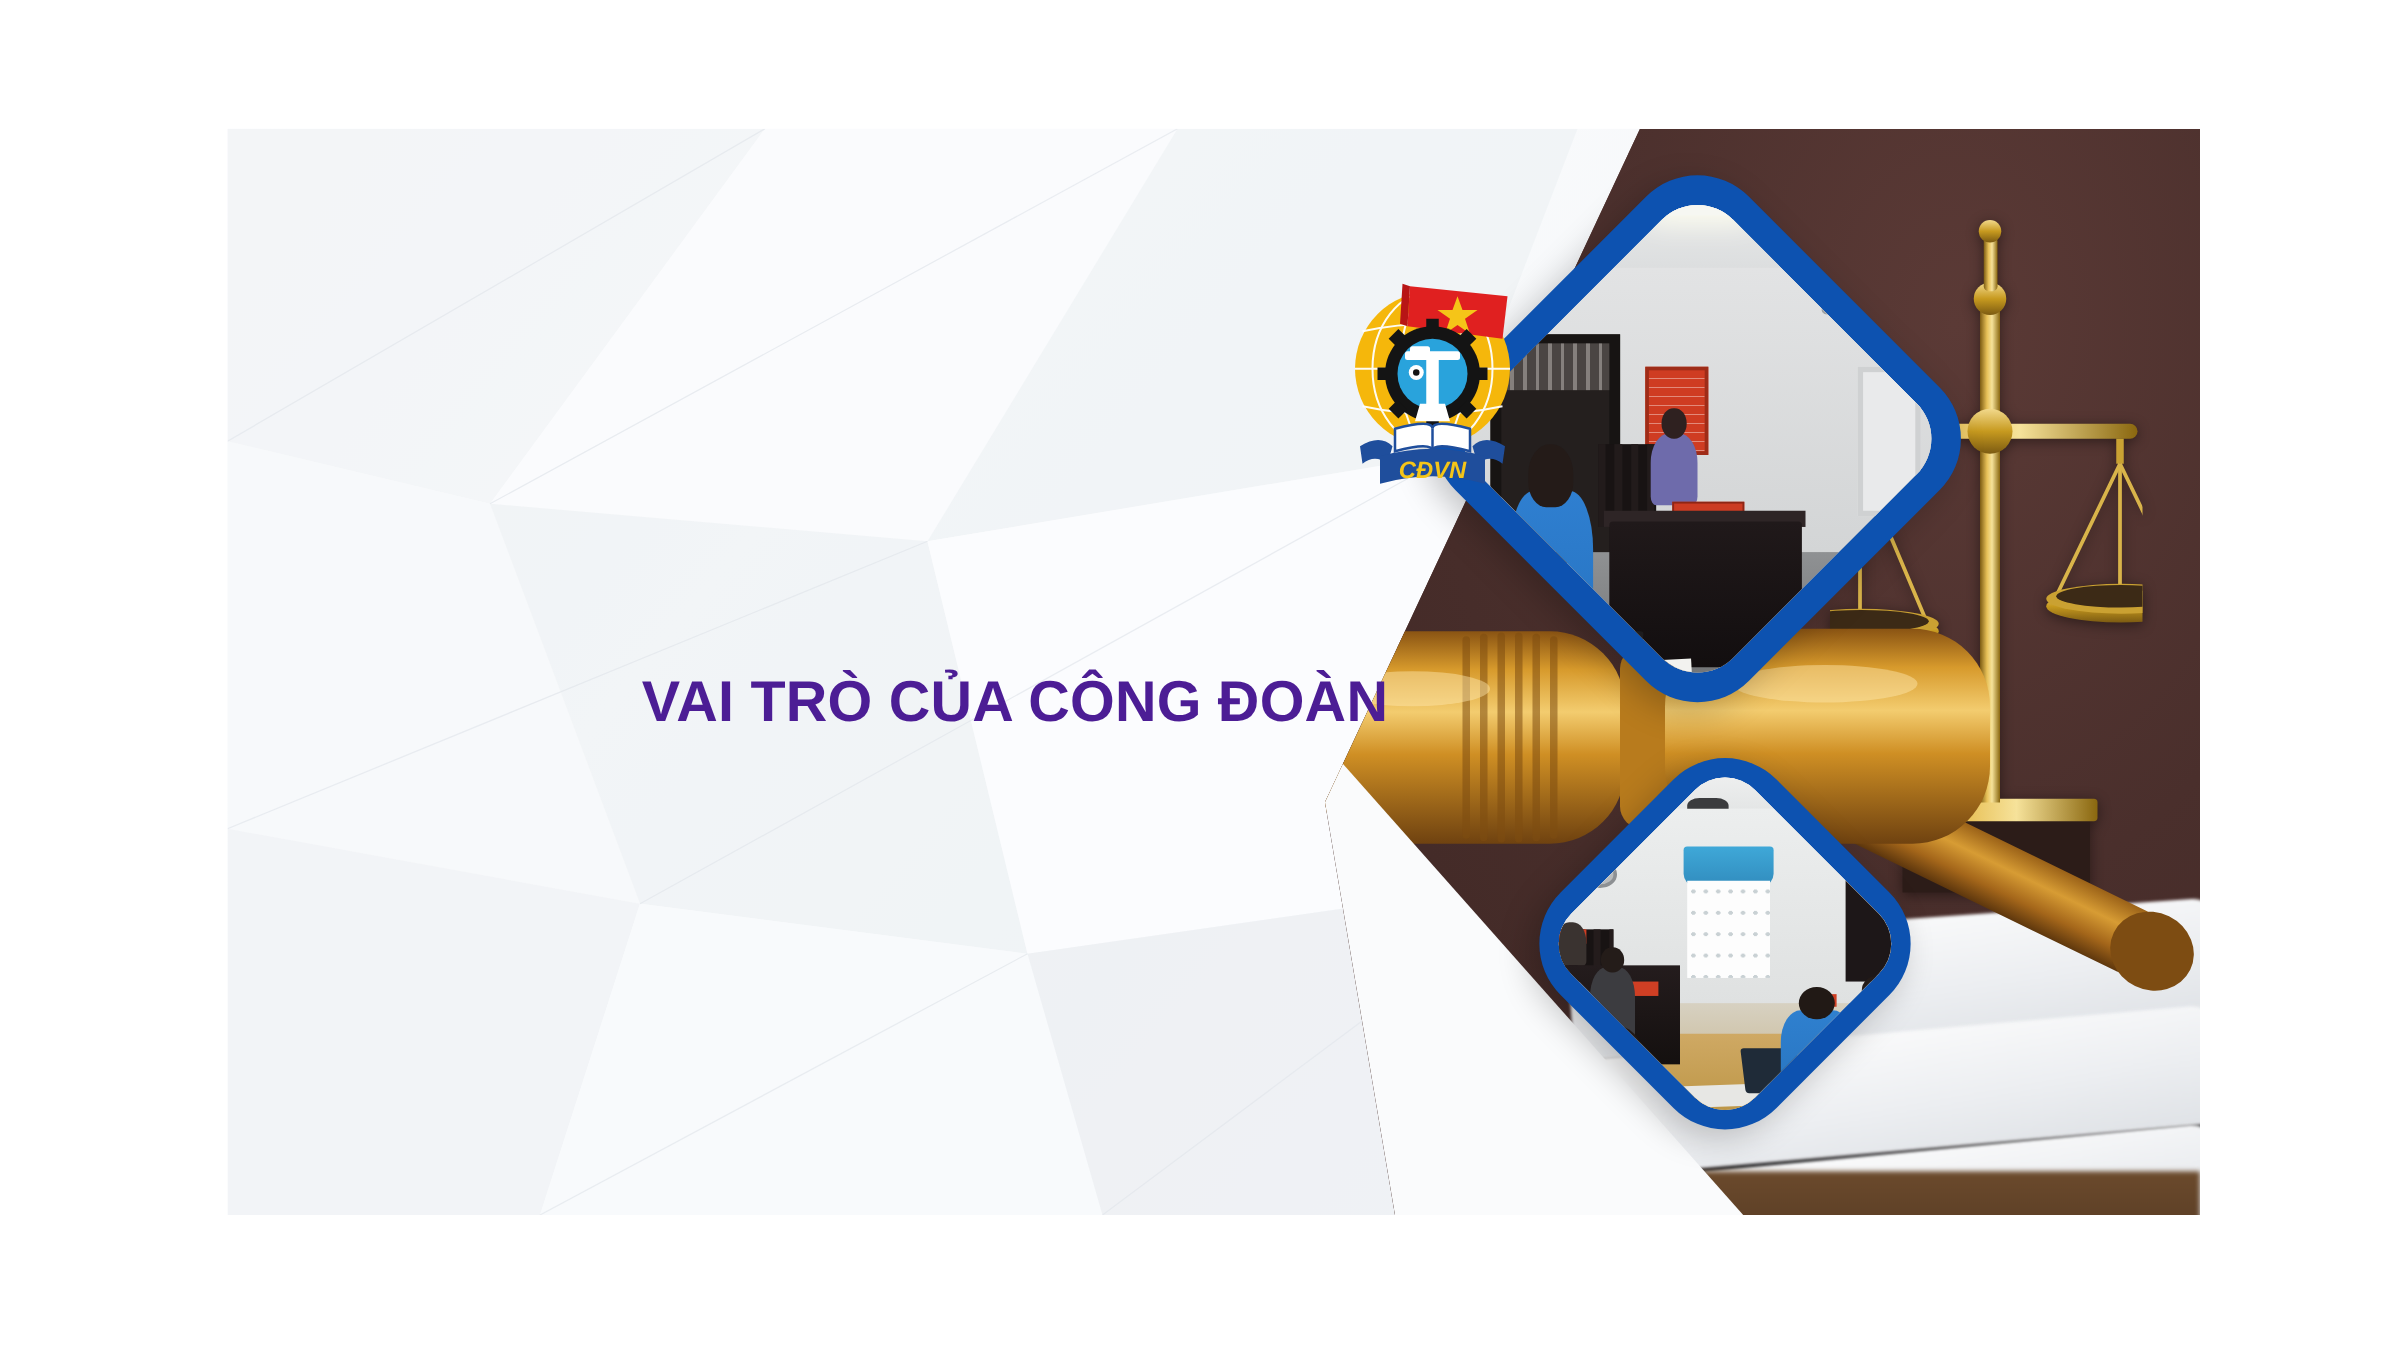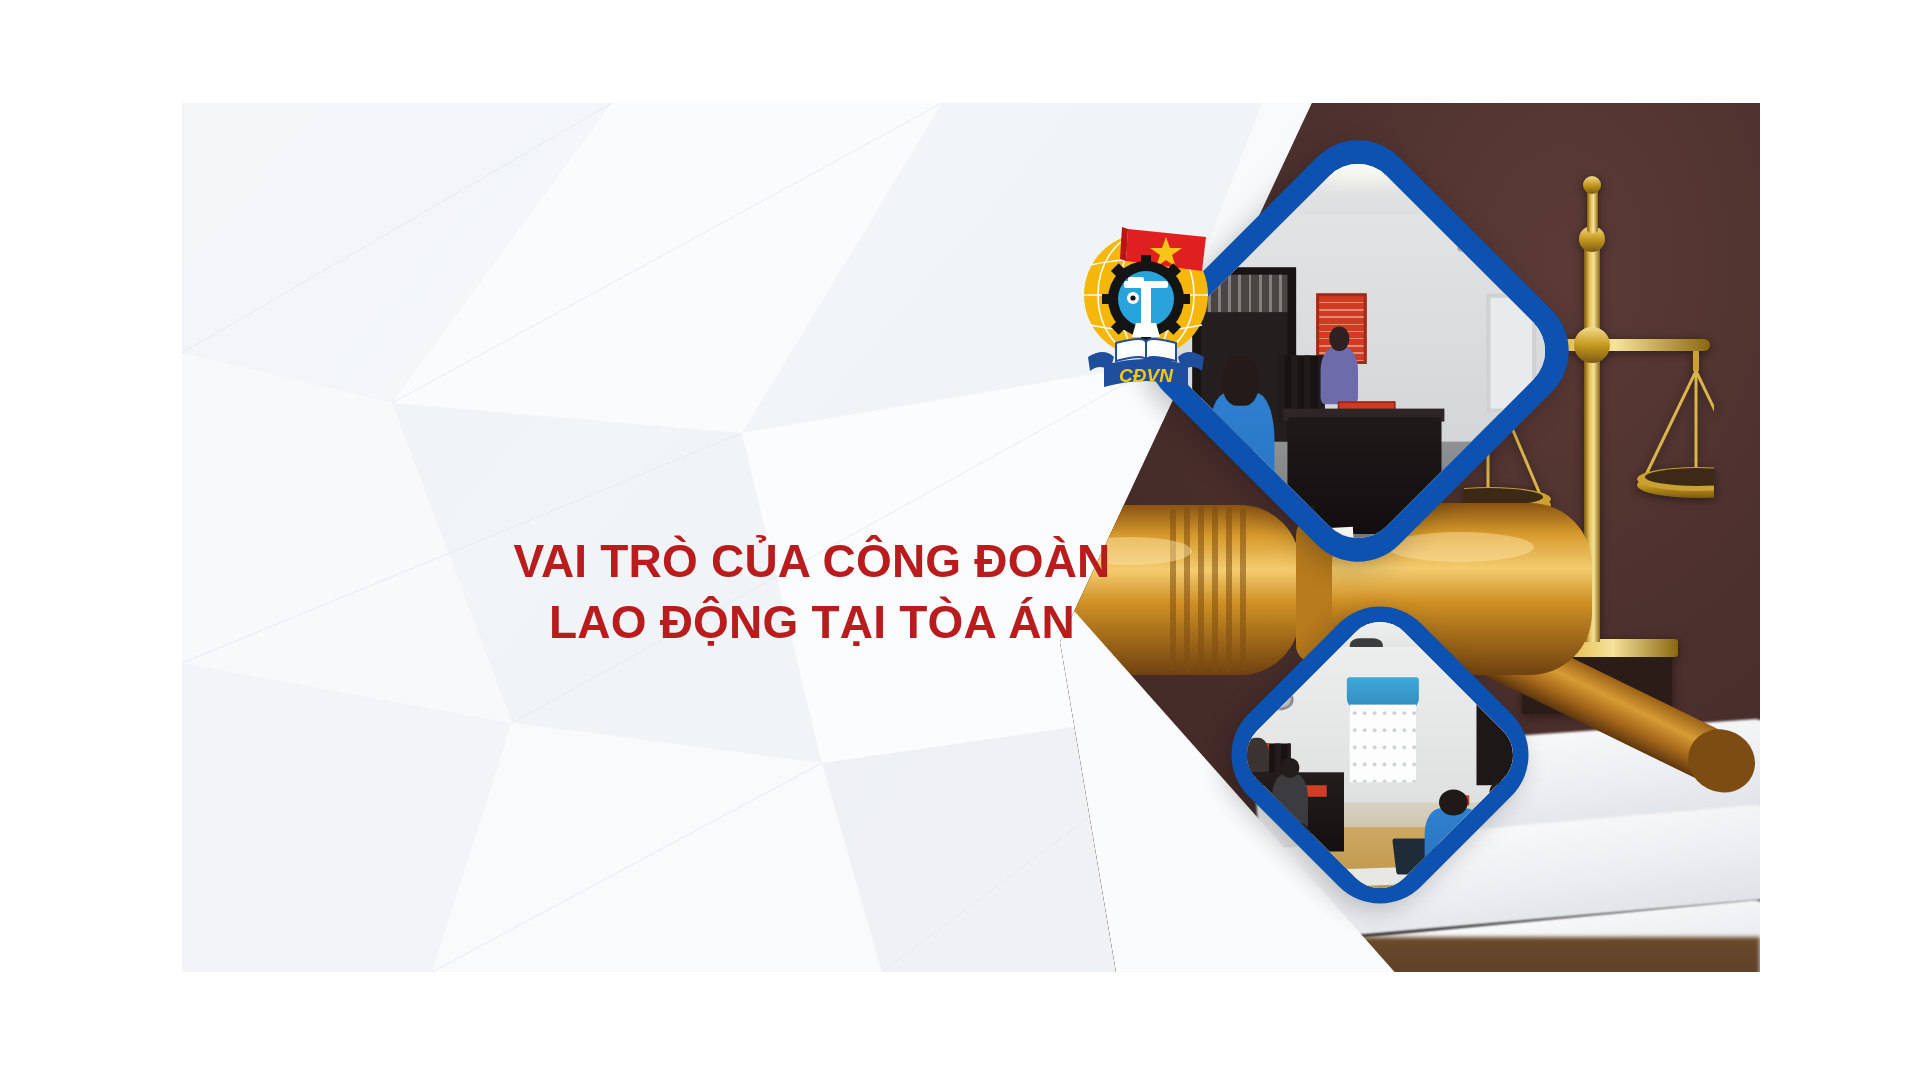--- a/index.html
+++ b/index.html
@@ -193,21 +193,21 @@
   
   .logo { position:absolute; left:888px; top:112px; width:152px; height:180px;font-style:italic; }
   .logo svg { width:100%; height:100%; }
 
   
   .headline {
     position:absolute;
     left:170px; top:428px;
     width:920px;
     text-align:center;
-    color:#b91c1c;
+    color:#4c1d95;
     font-weight:800;
     font-size:46px;
     letter-spacing:.2px;
     line-height:1.33;
     text-transform:uppercase;
   }
   .headline .ln { display:block; white-space:nowrap; }
 </style>
 </head>
 <body>
@@ -450,17 +450,16 @@
 
         <path d="M18 142 Q34 132 44 142 L40 156 Q30 148 20 156 Z" fill="#1F4E9C"></path>
         <path d="M134 142 Q118 132 108 142 L112 156 Q122 148 132 156 Z" fill="#1F4E9C"></path>
         <path d="M34 150 Q76 138 118 150 L118 172 Q76 160 34 172 Z" fill="#1F4E9C"></path>
         <text x="76" y="167" text-anchor="middle" font-family="Liberation Sans, sans-serif" font-size="19" font-weight="bold" fill="#F5C518">CĐVN</text>
       </svg>
     </div>
 
     <div class="headline">
       <span class="ln">VAI TRÒ CỦA CÔNG ĐOÀN</span>
-      <span class="ln">LAO ĐỘNG TẠI TÒA ÁN</span>
     </div>
 
   </div>
 </div>
 
 </body></html>

